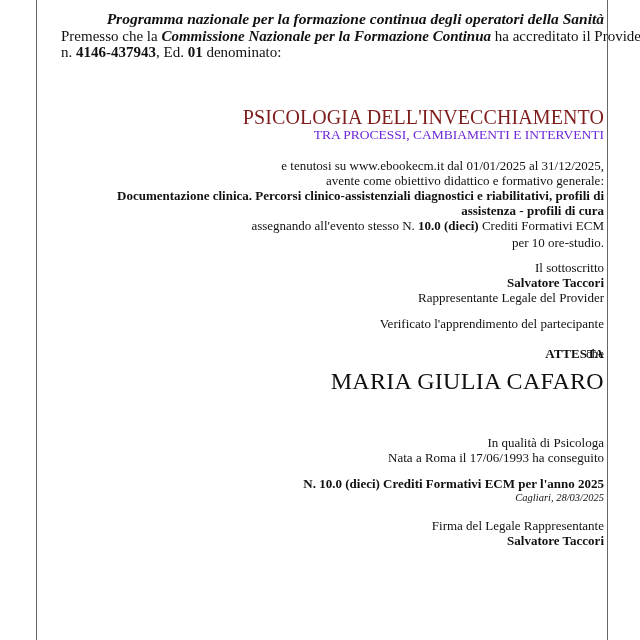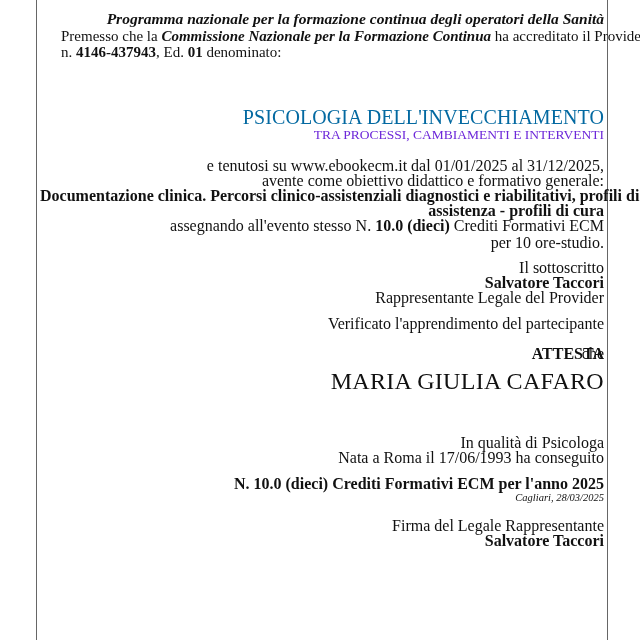--- a/index.html
+++ b/index.html
@@ -6,23 +6,23 @@
   body { width:640px; height:640px; position:relative; overflow:hidden;
          font-family:"Liberation Serif", serif; color:#111; }
   .frame { position:absolute; left:36px; top:0; width:572px; height:640px;
            border-left:1px solid #666; border-right:1px solid #666; box-sizing:border-box; }
   .line { position:absolute; left:40px; width:564px; text-align:right; white-space:nowrap; }
   .header { top:10px; font-size:15.5px; font-weight:bold; font-style:italic; }
   .intro { position:absolute; left:61px; width:520px; top:28px; font-size:15px; line-height:16.3px;
            text-align:justify; }
   .intro .row { display:block; white-space:nowrap; }
   .intro .row.just { text-align:justify; text-align-last:justify; }
-  .title { top:106px; font-size:20px; color:#0369a1; letter-spacing:0.1px; }
+  .title { top:106px; font-size:20px; color:#7f1d1d; letter-spacing:0.1px; }
   .subtitle { top:127px; font-size:13.5px; color:#6d28d9; }
-  .txt { font-size:16px; line-height:16px; }
+  .txt { font-size:13px; line-height:16px; }
   .bold { font-weight:bold; }
   .name { top:368px; font-size:24px; letter-spacing:0.3px; }
   .small-it { font-size:10.5px; font-style:italic; }
 </style>
 </head>
 <body>
 
 <div class="frame"></div>
 
 <div class="line header">Programma nazionale per la formazione continua degli operatori della Sanità</div>

